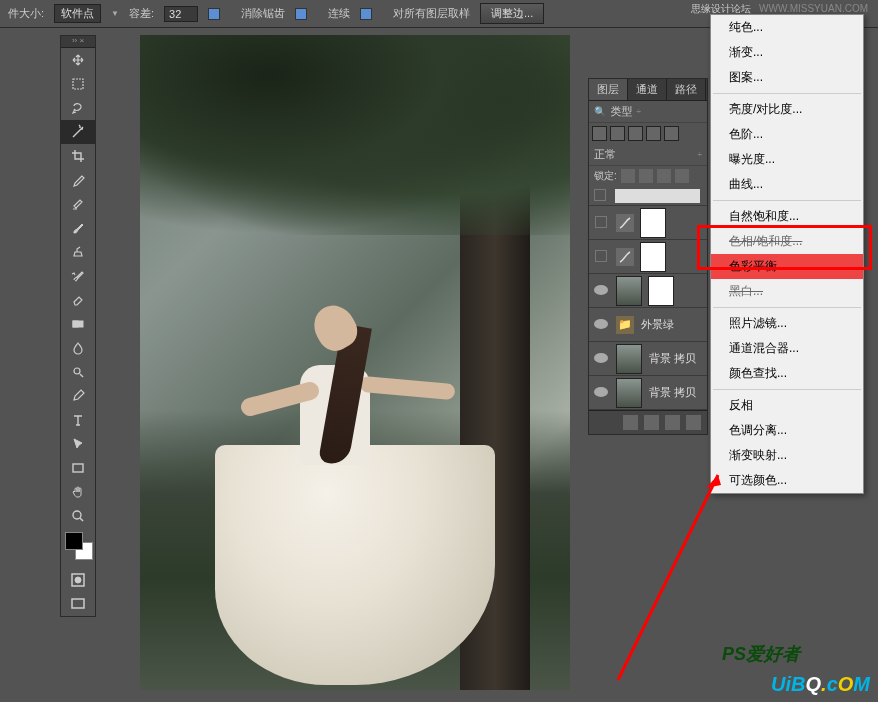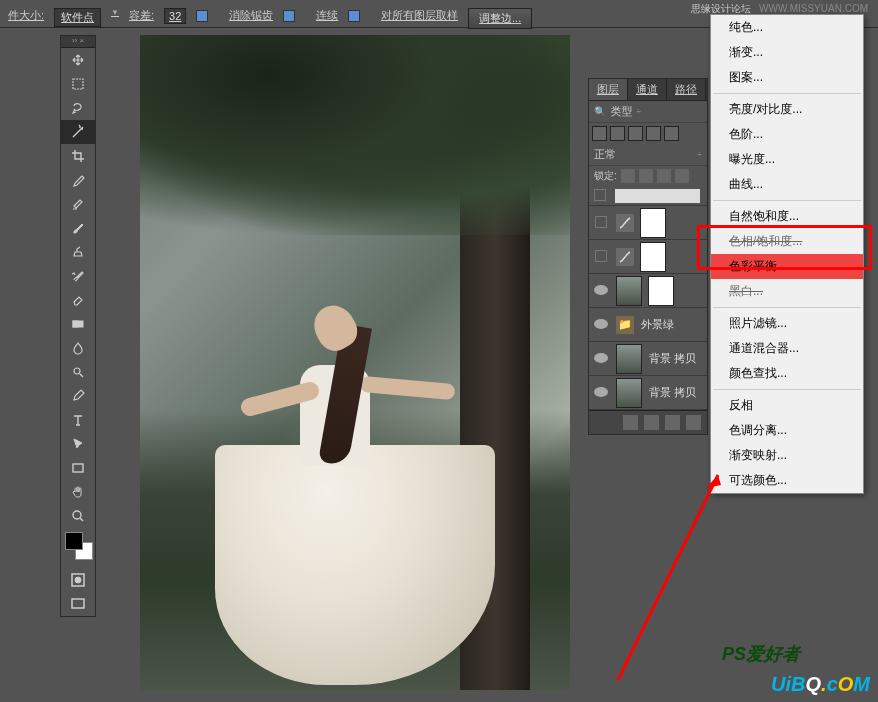--- a/index.html
+++ b/index.html
@@ -1,21 +1,21 @@
 <!DOCTYPE html>
 <html><head>
 <meta charset="utf-8">
 <style>
 * { margin: 0; padding: 0; box-sizing: border-box; font-family: "Microsoft YaHei", sans-serif; }
 body { background: #535353; width: 878px; height: 702px; overflow: hidden; position: relative; }
 
-.options-bar { height: 28px; background: #535353; border-bottom: 1px solid #2a2a2a; display: flex; align-items: flex-start; padding: 8px 8px; gap: 10px; color: #ccc; font-size: 11px; text-decoration: underline; }
+.options-bar { height: 28px; background: #535353; border-bottom: 1px solid #2a2a2a; display: flex; align-items: center; padding: 8px 8px; gap: 10px; color: #ccc; font-size: 11px; }
 .opt-label { color: #ccc; }
 .opt-dropdown { background: #3a3a3a; border: 1px solid #222; padding: 1px 6px; color: #ddd; }
-.opt-input { background: #3a3a3a; border: 1px solid #222; padding: 1px 4px; color: #ddd; width: 22px; }
+.opt-input { background: #3a3a3a; border: 1px solid #222; padding: 1px 4px; color: #ddd; width: 34px; }
 .opt-check { display: flex; align-items: center; gap: 21px; }
 .chk { width: 12px; height: 12px; background: #5a8fd6; border: 1px solid #333; display: inline-block; }
 .opt-btn { background: linear-gradient(#5a5a5a,#454545); border: 1px solid #222; padding: 2px 10px; color: #ddd; }
 
 .toolbox { position: absolute; left: 60px; top: 35px; width: 36px; background: #535353; border: 1px solid #2a2a2a; }
 .toolbox-header { height: 12px; background: #3a3a3a; border-bottom: 1px solid #222; text-align: center; font-size: 8px; color: #999; }
 .tool-btn { width: 34px; height: 24px; display: flex; align-items: center; justify-content: center; color: #ccc; cursor: pointer; }
 .tool-btn.selected { background: #2a2a2a; }
 .tool-btn svg { width: 16px; height: 16px; fill: #ccc; stroke: #ccc; }
 .swatch-wrap { padding: 4px; position: relative; height: 40px; }
@@ -31,21 +31,21 @@
 .head { position: absolute; left: 90px; top: 0; width: 40px; height: 45px; background: #d4b89e; border-radius: 50% 50% 40% 40%; transform: rotate(-30deg); }
 .hair { position: absolute; left: 105px; top: 20px; width: 30px; height: 140px; background: linear-gradient(#3a2820, #2a1c15); border-radius: 0 0 20px 10px; transform: rotate(10deg); }
 .arm-left { position: absolute; left: 15px; top: 85px; width: 80px; height: 18px; background: #d4b89e; border-radius: 10px; transform: rotate(-15deg); }
 .arm-right { position: absolute; left: 135px; top: 75px; width: 95px; height: 16px; background: #d4b89e; border-radius: 10px; transform: rotate(5deg); }
 .torso { position: absolute; left: 75px; top: 60px; width: 70px; height: 100px; background: #ede8e0; border-radius: 20px 20px 5px 5px; }
 .dress { position: absolute; left: -10px; top: 140px; width: 280px; height: 240px; background: radial-gradient(ellipse at 40% 20%, #f5f0e8 0%, #e8e2d5 40%, #d5cfc0 70%, #c0baa8 100%); border-radius: 10px 10px 50% 40%; }
 
 .panels { position: absolute; right: 170px; top: 78px; width: 120px; }
 .panel { background: #535353; border: 1px solid #2a2a2a; margin-bottom: 4px; }
 .panel-tabs { display: flex; background: #3a3a3a; border-bottom: 1px solid #222; height: 22px; }
-.panel-tab { padding: 3px 8px; font-size: 11px; color: #ccc; border-right: 1px solid #222; cursor: pointer; text-decoration: underline; }
+.panel-tab { padding: 3px 8px; font-size: 11px; color: #ccc; border-right: 1px solid #222; cursor: pointer; }
 .panel-tab.active { background: #535353; }
 .panel-row { display: flex; align-items: center; padding: 3px 5px; gap: 4px; font-size: 11px; color: #ccc; border-bottom: 1px solid #444; }
 .filter-row { display: flex; padding: 3px; gap: 3px; }
 .filter-ic { width: 15px; height: 15px; background: #666; border: 1px solid #222; }
 .lock-row { display: flex; align-items: flex-end; padding: 3px 5px; gap: 4px; font-size: 10px; color: #ccc; }
 .lock-ic { width: 14px; height: 14px; background: #666; }
 
 .layer-list { max-height: 280px; }
 .layer-row { display: flex; align-items: center; height: 34px; border-bottom: 1px solid #3a3a3a; font-size: 11px; color: #ddd; }
 .vis-col { width: 24px; text-align: center; }

